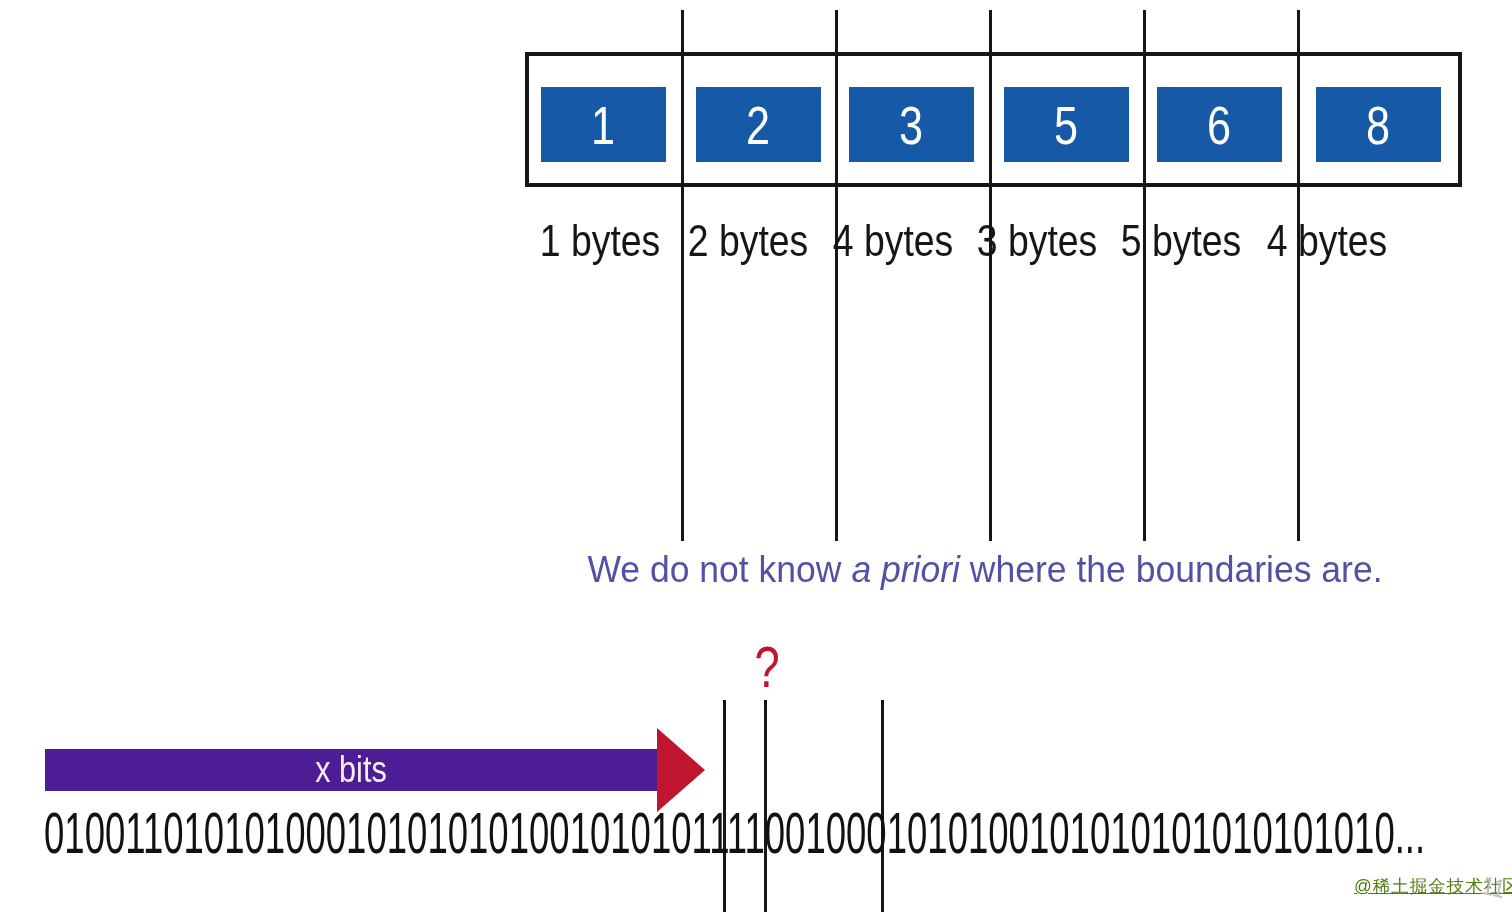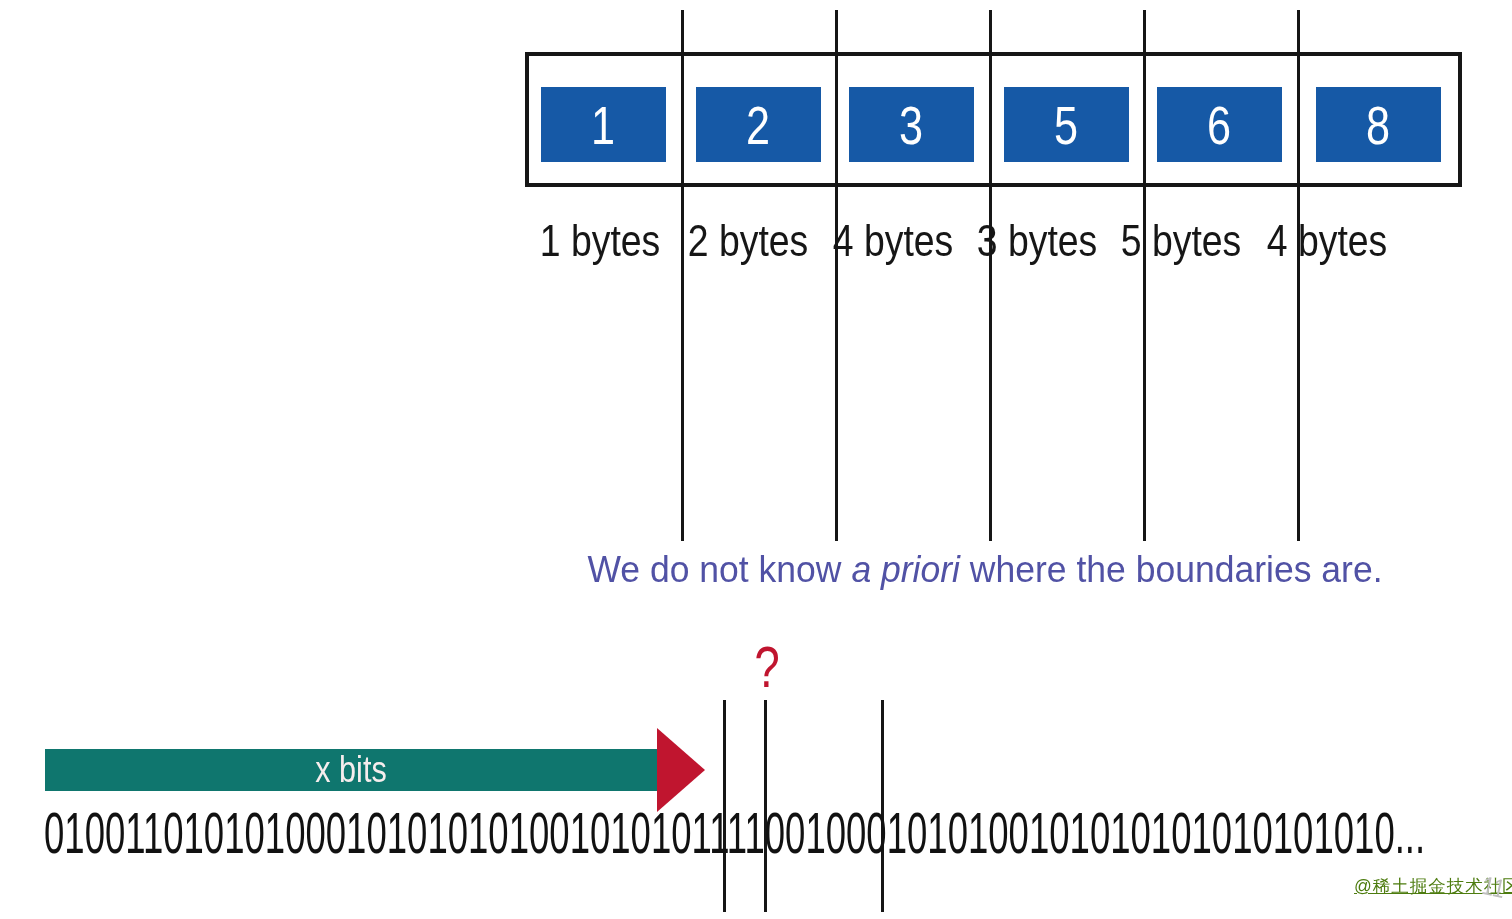--- a/index.html
+++ b/index.html
@@ -39,21 +39,21 @@
     white-space:nowrap;color:#5152A5;transform:translateX(-50%) scaleX(0.96);
   }
   .caption .it{font-style:italic;}
   
   .qmark{
     position:absolute;left:767px;top:638px;font-size:58px;line-height:1;
     color:#C0152F;transform:translateX(-50%) scaleX(0.78);font-weight:400;
   }
   
   .arrow-shaft{
-    position:absolute;left:45px;top:749px;width:612px;height:42px;background:#0f766e;
+    position:absolute;left:45px;top:749px;width:612px;height:42px;background:#4c1d95;
     display:flex;align-items:center;justify-content:center;
   }
   .arrow-shaft span{
     color:#f6eded;font-size:36px;line-height:1;transform:scaleX(0.85);
   }
   .arrow-head{
     position:absolute;left:657px;top:728px;width:0;height:0;
     border-top:42px solid transparent;border-bottom:42px solid transparent;
     border-left:48px solid #C0152F;
   }

